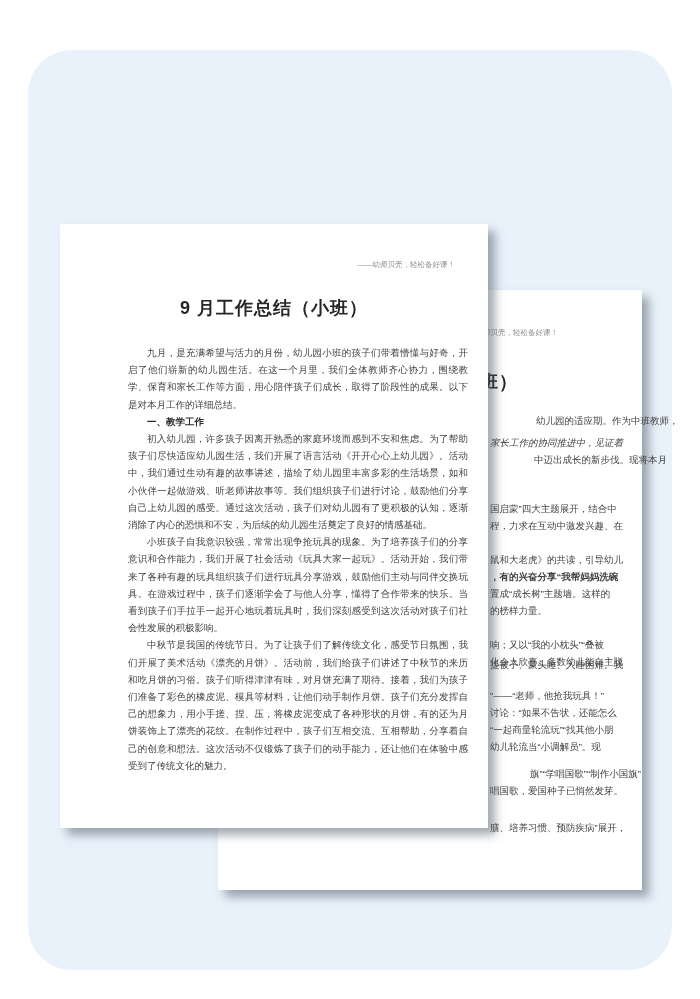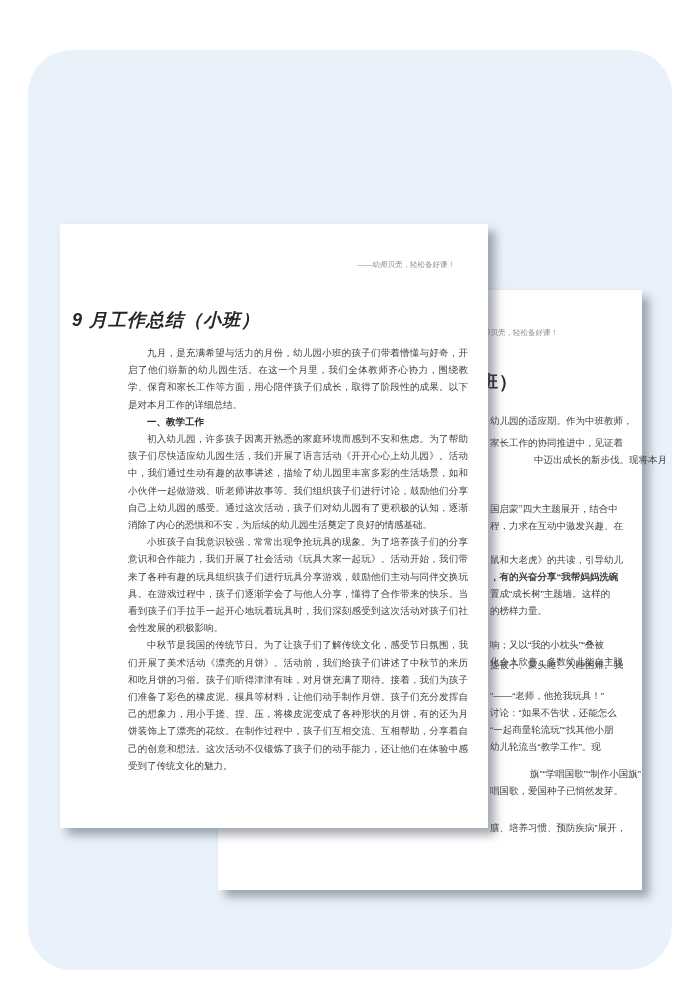--- a/index.html
+++ b/index.html
@@ -21,24 +21,23 @@
     box-shadow:7px 7px 9px rgba(75,85,100,0.5);
   }
   .page-front{left:32px;top:174px;width:428px;height:604px;z-index:2;}
   .page-back{left:190px;top:240px;width:424px;height:600px;z-index:1;}
   .slogan{
     position:absolute;font-size:7.5px;color:#8f8f8f;white-space:nowrap;
   }
   .page-front .slogan{top:36px;right:33px;}
   .page-back .slogan{top:38px;right:84px;}
   .doc-title{
-    position:absolute;top:72px;left:0;width:100%;margin:12px;
-    text-align:left;font-size:18px;font-weight:bold;color:#262626;
+    position:absolute;top:72px;left:0;width:100%;margin:0;
+    text-align:center;font-size:18px;font-weight:bold;color:#262626;
     letter-spacing:1px;
-    font-style:italic;
   }
   .doc-body{
     position:absolute;left:28px;right:20px;top:120px;
     font-size:9.5px;line-height:17.2px;color:#3f3f3f;
     text-align:justify;
     margin-left:40px;
   }
   .para{margin:0;text-indent:2em;}
   .para.heading{font-weight:bold;color:#2b2b2b;}
   .back-title-fragment{
@@ -54,36 +53,36 @@
 </head>
 <body>
 
 <div class="card">
 
 
   <div class="page page-back">
     <div class="slogan">——幼师贝壳，轻松备好课！</div>
     <h1 class="back-title-fragment">班）</h1>
     <div class="fragments">
-        <div class="fragment" style="top: 125px;">幼儿园的适应期。作为中班教师，</div>
-        <div class="fragment" style="top: 147px;">家长工作的协同推进中，见证着</div>
+        <div class="fragment" style="top: 125px; margin-left: 46px;">幼儿园的适应期。作为中班教师，</div>
+        <div class="fragment" style="top: 147px; font-style: italic;">家长工作的协同推进中，见证着</div>
         <div class="fragment" style="top: 164px; margin-left: 44px;">中迈出成长的新步伐。现将本月</div>
-        <div class="fragment" style="top: 213px; font-family: Liberation Serif, serif;">国启蒙”四大主题展开，结合中</div>
+        <div class="fragment" style="top: 213px;">国启蒙”四大主题展开，结合中</div>
         <div class="fragment" style="top: 230px;">程，力求在互动中激发兴趣、在</div>
         <div class="fragment" style="top: 264px;">鼠和大老虎》的共读，引导幼儿</div>
         <div class="fragment" style="top: 281px; font-weight: bold;">，有的兴奋分享“我帮妈妈洗碗</div>
         <div class="fragment" style="top: 298px;">置成“成长树”主题墙。这样的</div>
         <div class="fragment" style="top: 315px;">的榜样力量。</div>
         <div class="fragment" style="top: 332px; margin-top: 37px;">提被子、蒙头睡、入睡困难。我</div>
         <div class="fragment" style="top: 349px;">响；又以“我的小枕头”“叠被</div>
         <div class="fragment" style="top: 366px;">化令人欣喜：多数幼儿能自主脱</div>
         <div class="fragment" style="top: 400px;">”——“老师，他抢我玩具！”</div>
         <div class="fragment" style="top: 417px;">讨论：“如果不告状，还能怎么</div>
         <div class="fragment" style="top: 434px;">“一起商量轮流玩”“找其他小朋</div>
-        <div class="fragment" style="top: 451px;">幼儿轮流当“教学工作”。现</div>
+        <div class="fragment" style="top: 451px;">幼儿轮流当“小调解员”。现</div>
         <div class="fragment" style="top: 478px; margin-left: 40px;">旗”“学唱国歌”“制作小国旗”</div>
         <div class="fragment" style="top: 495px;">唱国歌，爱国种子已悄然发芽。</div>
         <div class="fragment" style="top: 532px;">膳、培养习惯、预防疾病”展开，</div>
       </div>
   </div>
 
   <div class="page page-front">
     <div class="slogan">——幼师贝壳，轻松备好课！</div>
     <h1 class="doc-title">9 月工作总结（小班）</h1>
     <div class="doc-body">

